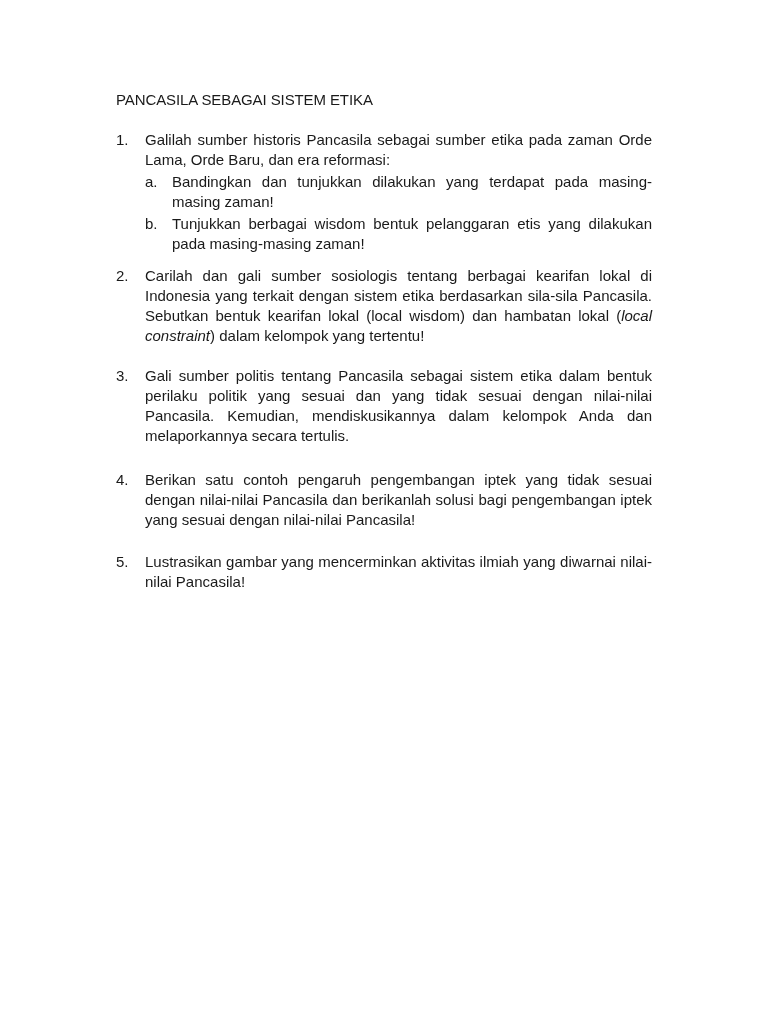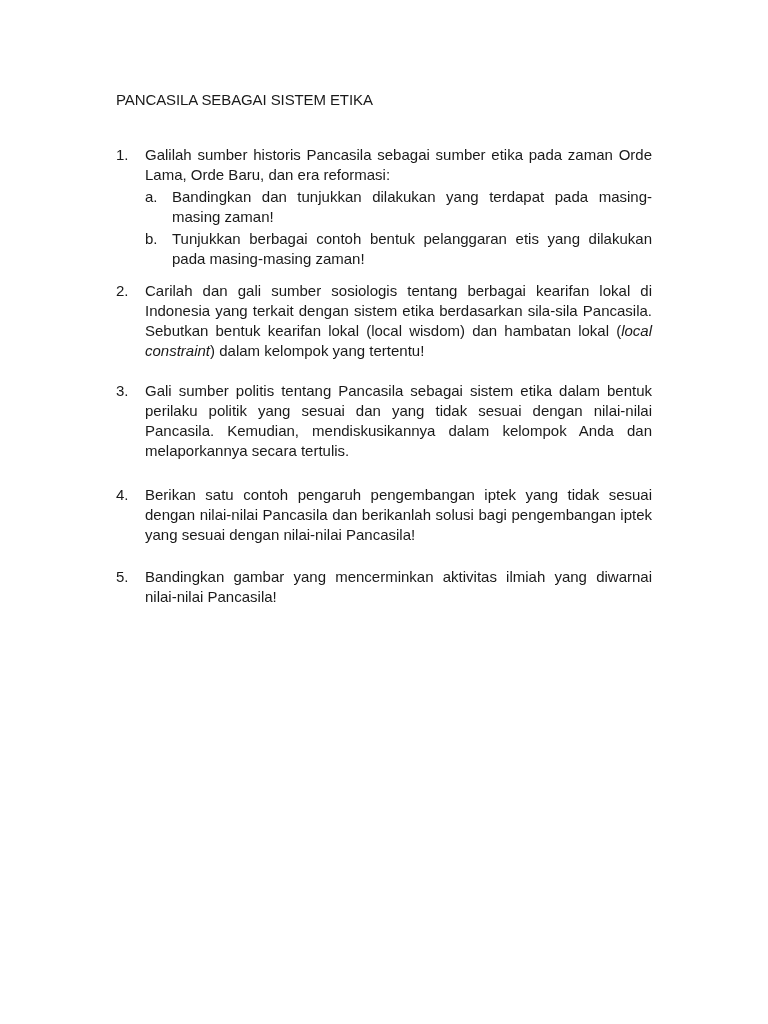--- a/index.html
+++ b/index.html
@@ -50,21 +50,20 @@
       text-align: justify;
       margin-bottom: 20px;
     }
     .q-num {
       position: absolute;
       left: 0;
       top: 0;
     }
     .q-text {
       display: block;
-      margin-top: 15px;
     }
     .sublist {
       margin: 0;
       padding: 0;
       list-style: none;
     }
     .sub {
       position: relative;
       padding-left: 27px;
       text-align: justify;
@@ -95,21 +94,21 @@
     <li class="q q1">
       <span class="q-num">1.</span>
       <span class="q-text">Galilah sumber historis Pancasila sebagai sumber etika pada zaman Orde Lama, Orde Baru, dan era reformasi:</span>
       <ol class="sublist">
         <li class="sub">
           <span class="sub-letter">a.</span>
           <span>Bandingkan dan tunjukkan  dilakukan yang terdapat pada masing-masing zaman!</span>
         </li>
         <li class="sub">
           <span class="sub-letter">b.</span>
-          <span>Tunjukkan berbagai contoh bentuk pelanggaran etis yang dilakukan pada masing-masing zaman!</span>
+          <span>Tunjukkan berbagai wisdom bentuk pelanggaran etis yang dilakukan pada masing-masing zaman!</span>
         </li>
       </ol>
     </li>
 
     <li class="q q2">
       <span class="q-num">2.</span>
       <span class="q-text"><span>Carilah dan gali sumber sosiologis tentang berbagai kearifan lokal di Indonesia yang terkait dengan sistem etika berdasarkan sila-sila Pancasila. Sebutkan bentuk kearifan lokal (local wisdom) dan hambatan lokal (</span><span class="italic">local constraint</span><span>) dalam kelompok yang tertentu!</span></span>
     </li>
 
     <li class="q q3">
@@ -117,17 +116,17 @@
       <span class="q-text">Gali sumber politis tentang Pancasila sebagai sistem etika dalam bentuk perilaku politik yang sesuai dan yang tidak sesuai dengan nilai-nilai Pancasila. Kemudian, mendiskusikannya dalam kelompok Anda dan melaporkannya secara tertulis.</span>
     </li>
 
     <li class="q q4">
       <span class="q-num">4.</span>
       <span class="q-text">Berikan satu contoh pengaruh pengembangan iptek yang tidak sesuai dengan nilai-nilai Pancasila dan berikanlah solusi bagi pengembangan iptek yang sesuai dengan nilai-nilai Pancasila!</span>
     </li>
 
     <li class="q q5">
       <span class="q-num">5.</span>
-      <span class="q-text">Bandingkan gambar yang mencerminkan aktivitas ilmiah yang diwarnai nilai-nilai Pancasila!</span>
+      <span class="q-text">Lustrasikan gambar yang mencerminkan aktivitas ilmiah yang diwarnai nilai-nilai Pancasila!</span>
     </li>
 
   </ol>
 </div>
 
 </body></html>

